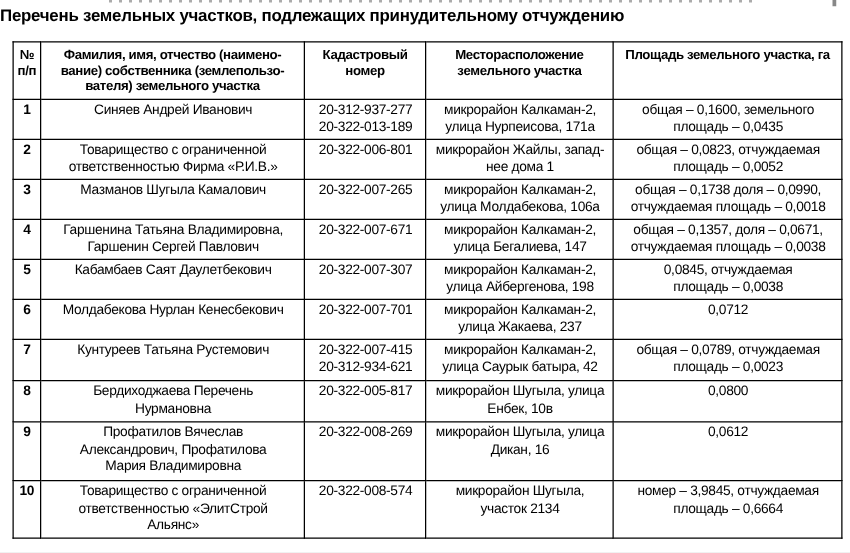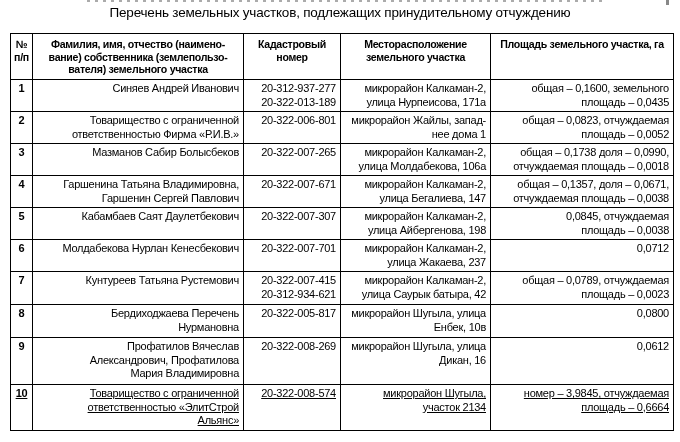--- a/index.html
+++ b/index.html
@@ -2,55 +2,55 @@
 <html><head>
 <meta charset="utf-8">
 <style>
   html,body { margin:0; padding:0; background:#e8e8e8; }
   .page {
     position:relative; width:680px; height:442px; background:#ffffff;
     font-family:"Liberation Sans", sans-serif; color:#000; overflow:hidden;
     margin:0 auto;
   }
   .doc-title {
-    position:absolute; top:4px; left:0; width:680px; text-align:center;
-    font-weight:normal; font-size:13.5px; line-height:17px; letter-spacing:-0.2px;
+    position:absolute; top:4px; left:0; width:680px; 
+    font-weight:bold; font-size:13.5px; line-height:17px; letter-spacing:-0.2px;
   }
   .artifact-top {
     position:absolute; top:0; left:87px; width:518px; height:2px; opacity:.55;
     background-image:repeating-linear-gradient(90deg,#666 0 3px,transparent 3px 8px);
   }
   .artifact-top-right {
     position:absolute; top:0; left:666px; width:3px; height:5px; background:#555; opacity:.7;
   }
   table.plots {
     position:absolute; left:10px; top:33px; width:663px;
     border-collapse:collapse; table-layout:fixed;
   }
   .plots th, .plots td {
     border:1px solid #000; vertical-align:top; white-space:pre; overflow:hidden;
     font-size:11px; line-height:13.5px; letter-spacing:-0.25px;
-    padding:2px 4px 2px 5px; text-align:right; font-weight:normal;
+    padding:2px 4px 2px 5px; text-align:center; font-weight:normal;
   }
   .plots th {
     text-align:center; font-weight:bold; font-size:10.6px; line-height:12.5px;
     letter-spacing:-0.3px; padding:4px 2px 2px 2px;
   }
   .plots td.num { text-align:center; font-weight:bold; padding:2px 1px; }
   .plots thead tr       { height:46px; }
   .plots tbody tr:nth-child(1)  { height:31px; }
   .plots tbody tr:nth-child(2)  { height:31px; }
   .plots tbody tr:nth-child(3)  { height:32px; }
   .plots tbody tr:nth-child(4)  { height:32px; }
   .plots tbody tr:nth-child(5)  { height:31px; }
   .plots tbody tr:nth-child(6)  { height:30px; }
   .plots tbody tr:nth-child(7)  { height:33px; }
   .plots tbody tr:nth-child(8)  { height:33px; }
   .plots tbody tr:nth-child(9)  { height:47px; }
-  .plots tbody tr:nth-child(10) { height:46px;text-decoration:underline; }
+  .plots tbody tr:nth-child(10) { height:46px; }
 </style>
 </head>
 <body>
 
 <div class="page">
 
   <div class="artifact-top"></div>
   <div class="artifact-top-right"></div>
 
   <div class="doc-title">Перечень земельных участков, подлежащих принудительному отчуждению</div>
@@ -93,21 +93,21 @@
         <td>Товарищество с ограниченной
 ответственностью Фирма «Р.И.В.»</td>
         <td>20-322-006-801</td>
         <td>микрорайон Жайлы, запад-
 нее дома 1</td>
         <td>общая – 0,0823, отчуждаемая
 площадь – 0,0052</td>
       </tr>
       <tr>
         <td class="num">3</td>
-        <td>Мазманов Сабир Болысбеков</td>
+        <td>Мазманов Шугыла Камалович</td>
         <td>20-322-007-265</td>
         <td>микрорайон Калкаман-2,
 улица Молдабекова, 106а</td>
         <td>общая – 0,1738 доля – 0,0990,
 отчуждаемая площадь – 0,0018</td>
       </tr>
       <tr>
         <td class="num">4</td>
         <td>Гаршенина Татьяна Владимировна,
 Гаршенин Сергей Павлович</td>

